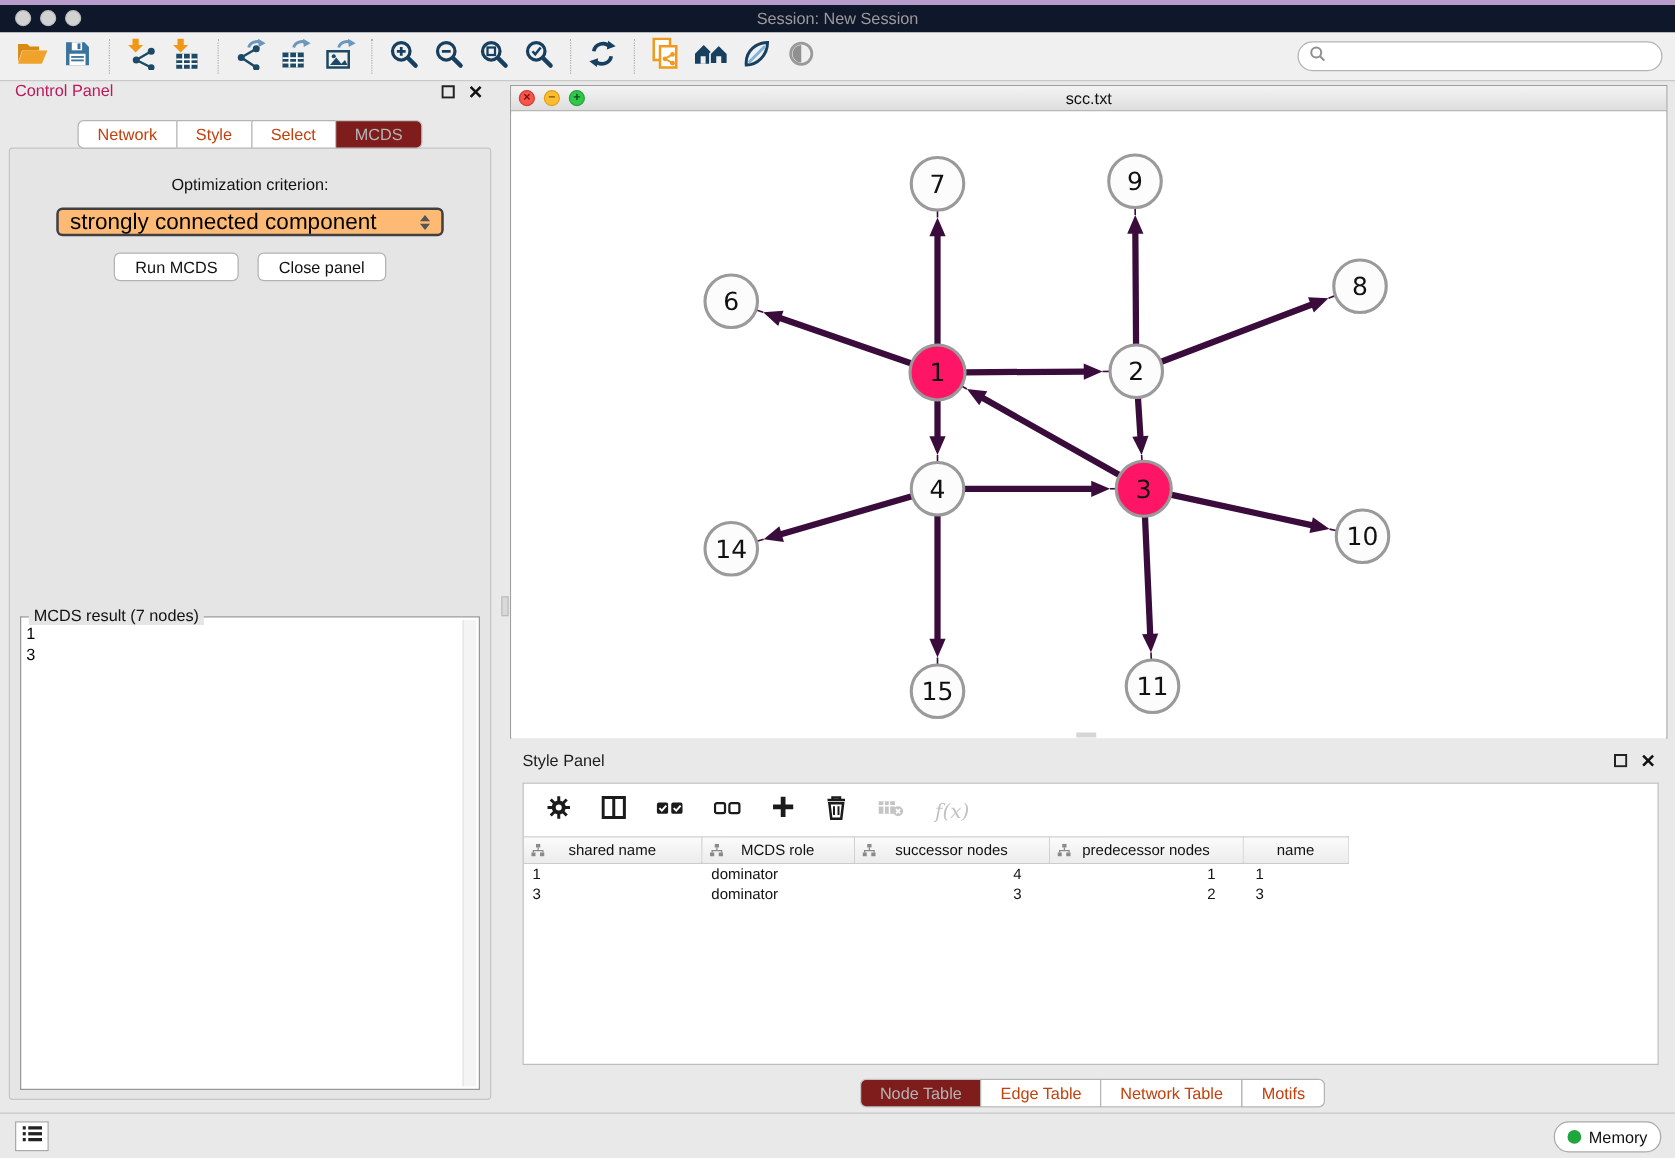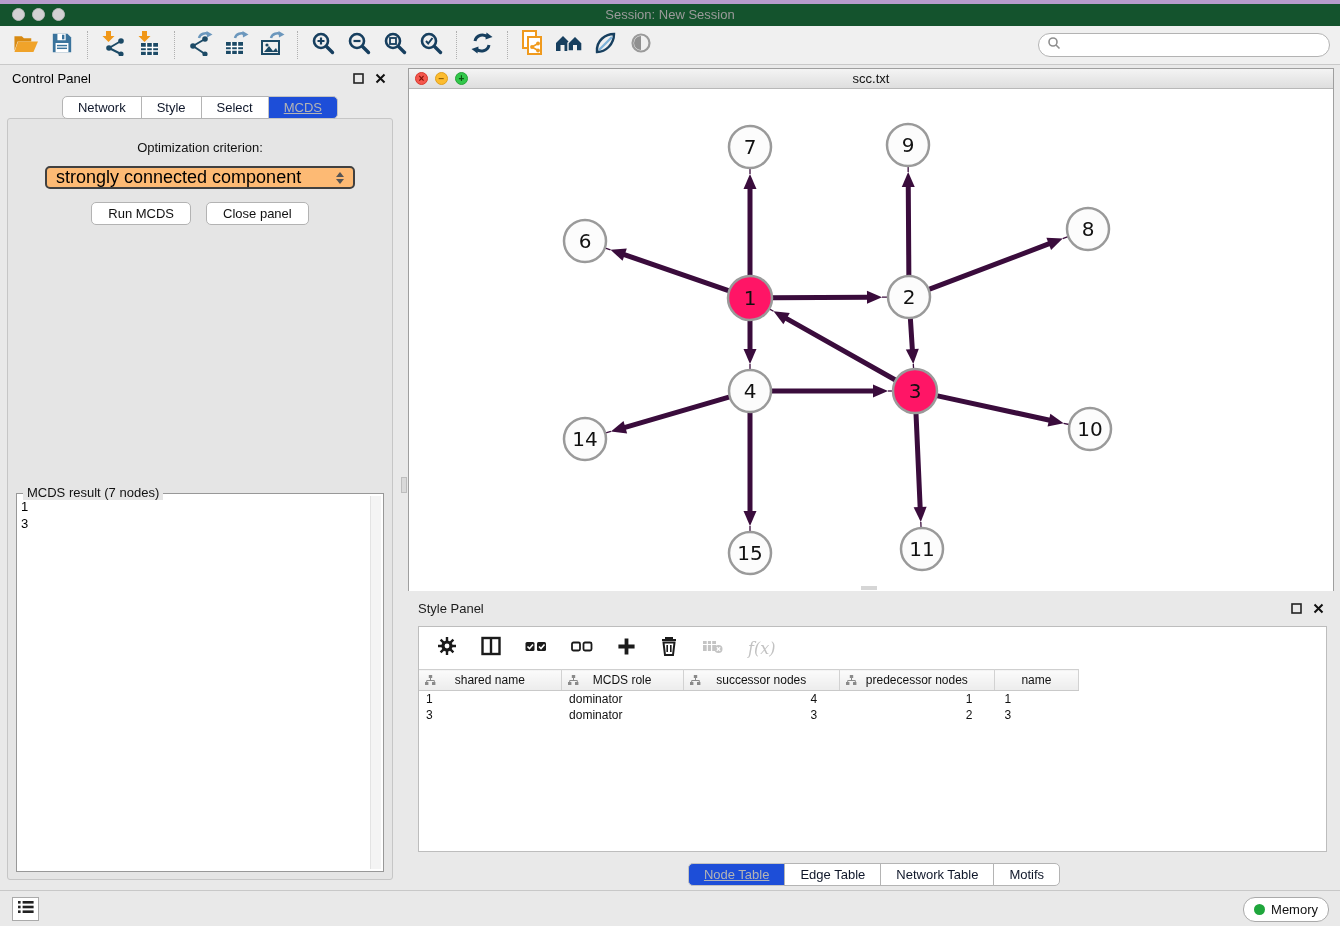--- a/index.html
+++ b/index.html
@@ -1,43 +1,43 @@
 <!DOCTYPE html>
 <html><head>
 <meta charset="utf-8">
 <style>
   * { margin:0; padding:0; box-sizing:border-box; }
   html,body { width:1340px; height:926px; overflow:hidden;
     font-family:"Liberation Sans", sans-serif; background:#e9e9e9; }
 
   
   .top-strip { position:absolute; left:0; top:0; width:1340px; height:4px; background:#b79ccc; }
-  .titlebar { position:absolute; left:0; top:4px; width:1340px; height:22px; background:#14532d; }
+  .titlebar { position:absolute; left:0; top:4px; width:1340px; height:22px; background:#0f172a; }
   .traffic-main { position:absolute; left:12px; top:4px; display:flex; gap:7px; }
   .traffic-main .dot { width:13px; height:13px; border-radius:50%; background:#d3d2d3; border:1px solid #bcbbbc; }
   .title-text { text-align:center; line-height:22px; font-size:13px; color:#9b9b9b; }
 
   .toolbar { position:absolute; left:0; top:26px; width:1340px; height:39px; background:#f0f0f0;
     border-bottom:1px solid #c9c9c9; display:flex; align-items:center; padding-left:8px; }
   .tbtn { width:36px; height:32px; display:flex; align-items:center; justify-content:center; }
   .tsep { width:1px; height:28px; border-left:1px dotted #b0b0b0; margin:0 7px; }
   .search-wrap { position:absolute; right:10px; top:7px; width:292px; height:24px; background:#fff;
     border:1px solid #b3b3b3; border-radius:13px; display:flex; align-items:center; padding-left:8px; }
   .search-wrap input { border:none; outline:none; flex:1; height:18px; font-size:13px; background:transparent; }
 
   
   .control-panel { position:absolute; left:0; top:65px; width:400px; height:825px; }
-  .cp-header { height:26px; display:flex; align-items:center; padding:0 12px; font-size:13px; color:#000000; }
+  .cp-header { height:26px; display:flex; align-items:flex-start; padding:0 12px; font-size:13px; color:#be185d; }
   .cp-header .spacer { flex:1; }
   .wicon { width:16px; height:16px; display:flex; align-items:center; justify-content:center; margin-left:6px; }
   .cp-tabs { display:flex; justify-content:center; position:relative; z-index:2; margin-top:5px; }
-  .tab { background:#fff; border:1px solid #b4b4b4; padding:3px 15px; font-size:13px; color:#0f172a; margin-left:-1px; }
+  .tab { background:#fff; border:1px solid #b4b4b4; padding:3px 15px; font-size:13px; color:#c2410c; margin-left:-1px; }
   .tab.first { border-radius:5px 0 0 5px; margin-left:0; }
   .tab.last { border-radius:0 5px 5px 0; }
-  .tab.active-gray { background:#1d4ed8; color:#b4b4b4; border-color:#c3c3c3;text-decoration:underline; }
+  .tab.active-gray { background:#7f1d1d; color:#b4b4b4; border-color:#c3c3c3; }
   .cp-body { position:absolute; left:7px; right:7px; top:53px; bottom:10px; background:#e5e5e5;
     border:1px solid #c6c6c6; border-radius:3px; }
   .opt-label { text-align:center; margin-top:21px; font-size:13px; color:#111; }
   .dropdown { margin:11px auto 0; width:310px; height:23px; background:#fdba74; border:2px solid #404040;
     border-radius:5px; display:flex; align-items:center; padding:0 9px; font-size:18px; }
   .spin { margin-left:auto; display:flex; flex-direction:column; gap:2px; }
   .spin .up { width:0; height:0; border-left:4px solid transparent; border-right:4px solid transparent; border-bottom:5px solid #555; }
   .spin .dn { width:0; height:0; border-left:4px solid transparent; border-right:4px solid transparent; border-top:5px solid #555; }
   .btn-row { display:flex; justify-content:center; gap:15px; margin-top:13px; }
   .btn { background:#fff; border:1px solid #b3b3b3; border-radius:5px; padding:3px 16px; font-size:13px; color:#111; }

